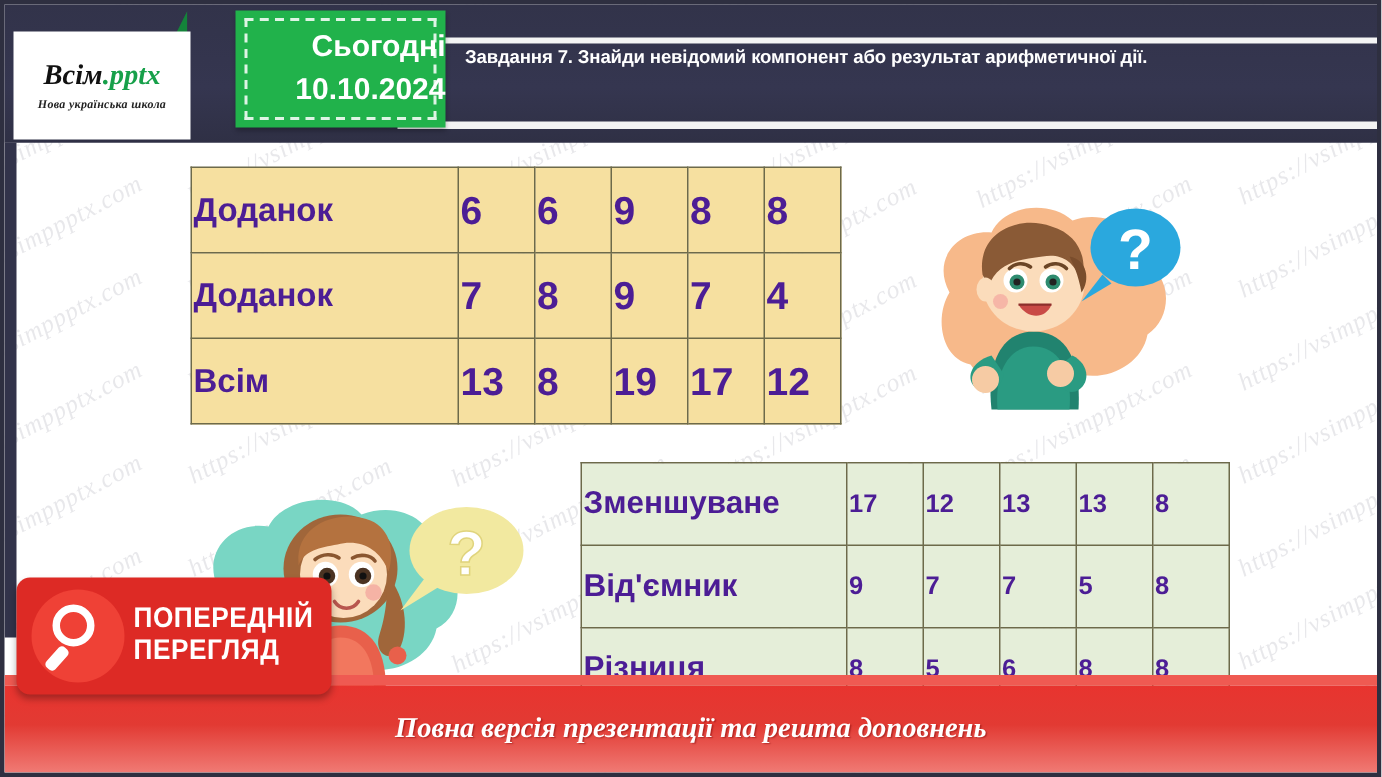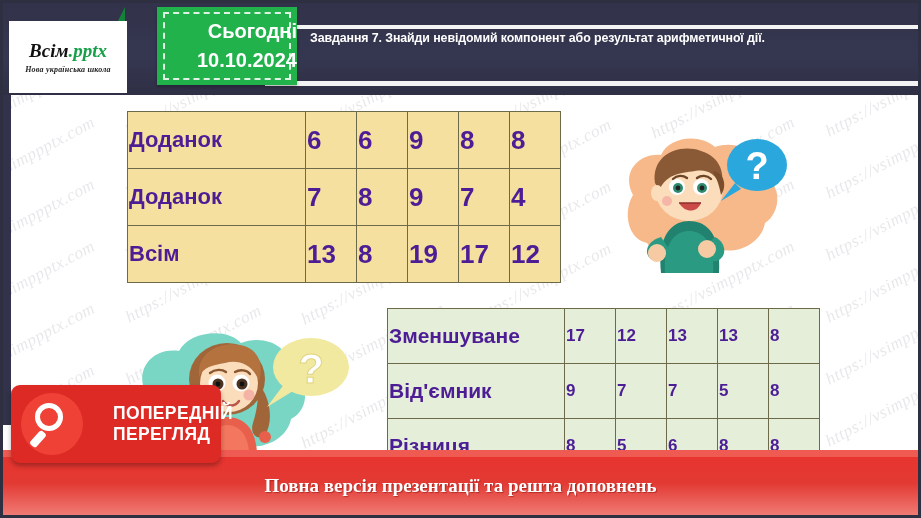--- a/index.html
+++ b/index.html
@@ -123,33 +123,33 @@
   #illus-girl{left:132px;top:322px;width:230px;height:140px;}
   
   .bottom-banner{
     position:absolute;left:0;right:0;bottom:0;height:58px;z-index:20;
     background:linear-gradient(180deg,#e8342f 0%,#e23a33 45%,#f07a74 100%);
     display:flex;flex-direction:column;align-items:center;justify-content:center;
   }
   .bottom-banner .bline{
     color:#ffffff;
     font-family:"Liberation Serif", serif;
-    font-weight:bold;font-size:19px;line-height:1.22;
+    font-style:italic;font-weight:bold;font-size:19px;line-height:1.22;
     text-shadow:1px 1px 1px rgba(120,0,0,.45);
     white-space:nowrap;
   }
   .banner-top-rule{
     position:absolute;left:0;right:0;bottom:58px;height:7px;z-index:20;
     background:#ef5a52;
   }
   .preview-badge{
     position:absolute;left:8px;bottom:52px;width:210px;height:78px;z-index:24;
     background:#dd2a25;border-radius:9px;
     box-shadow:0 3px 5px rgba(0,0,0,.3);
-    display:flex;align-items:center;gap:24px;
+    display:flex;align-items:center;
   }
   .magnifier{
     position:relative;margin-left:10px;width:62px;height:62px;border-radius:50%;
     background:#ef4136;flex:0 0 62px;
   }
   .magnifier .ring{
     position:absolute;left:14px;top:10px;width:28px;height:28px;border-radius:50%;
     border:5px solid #fff;box-sizing:border-box;
   }
   .magnifier .handle{

